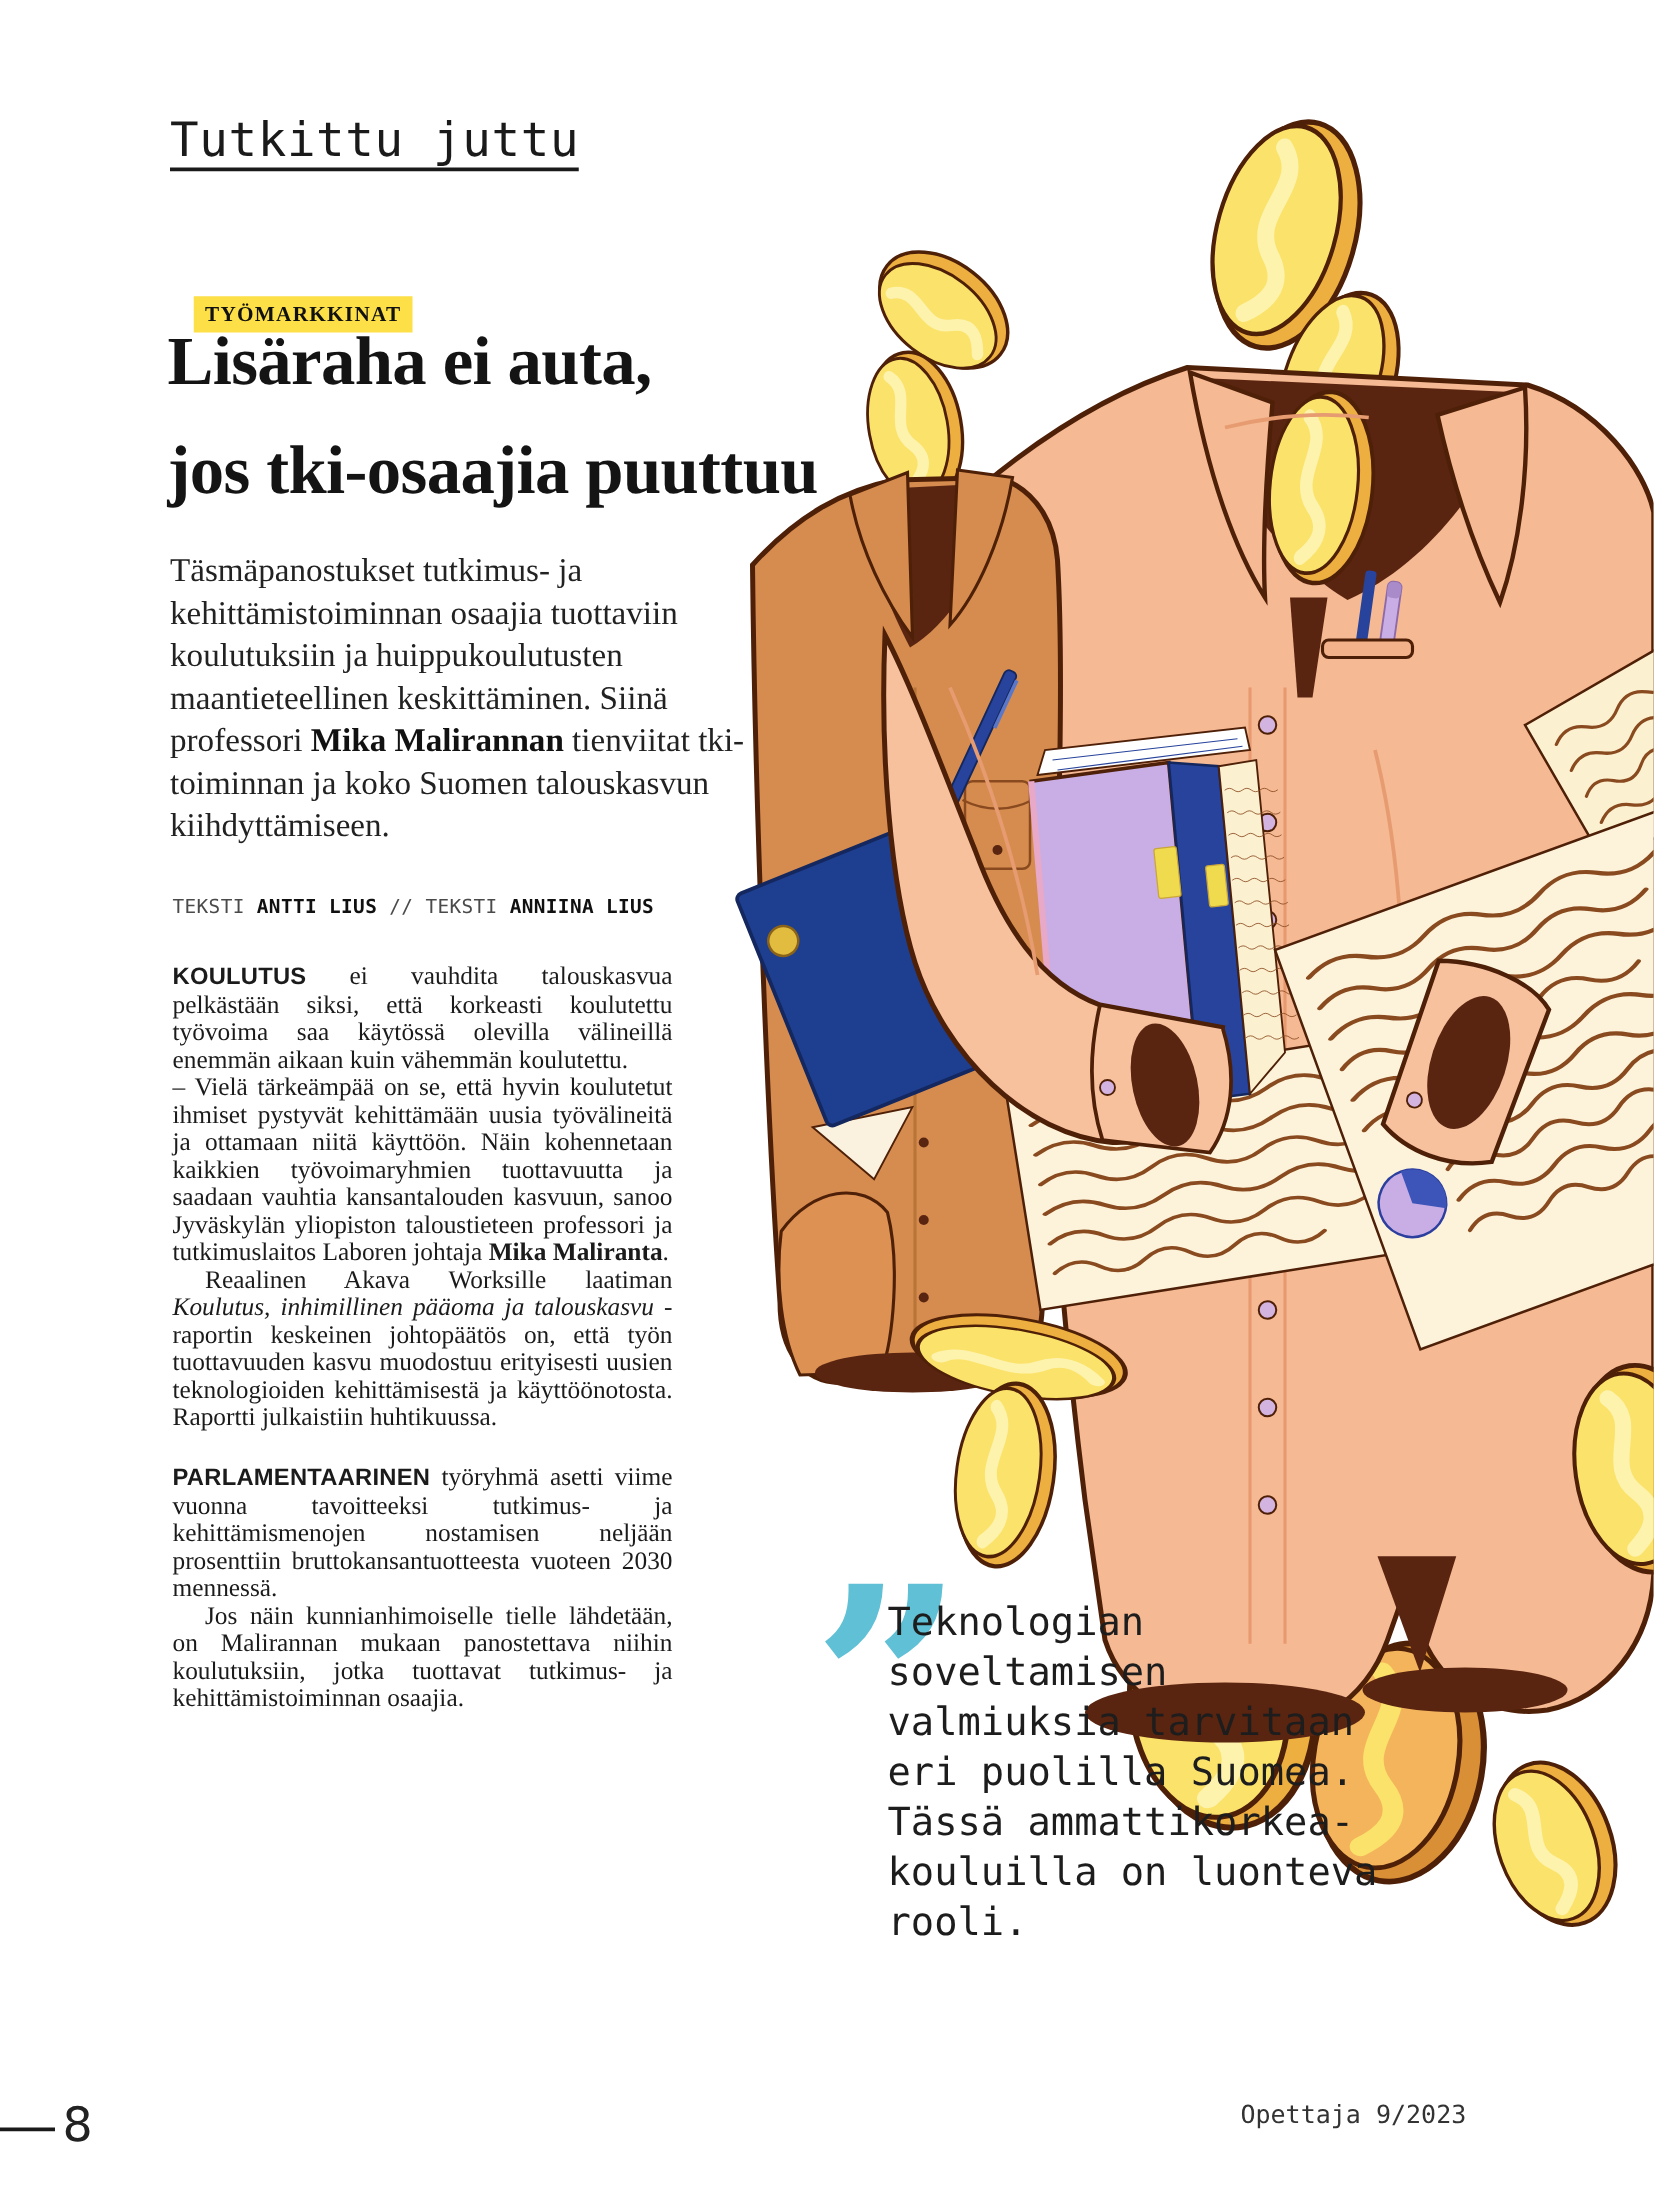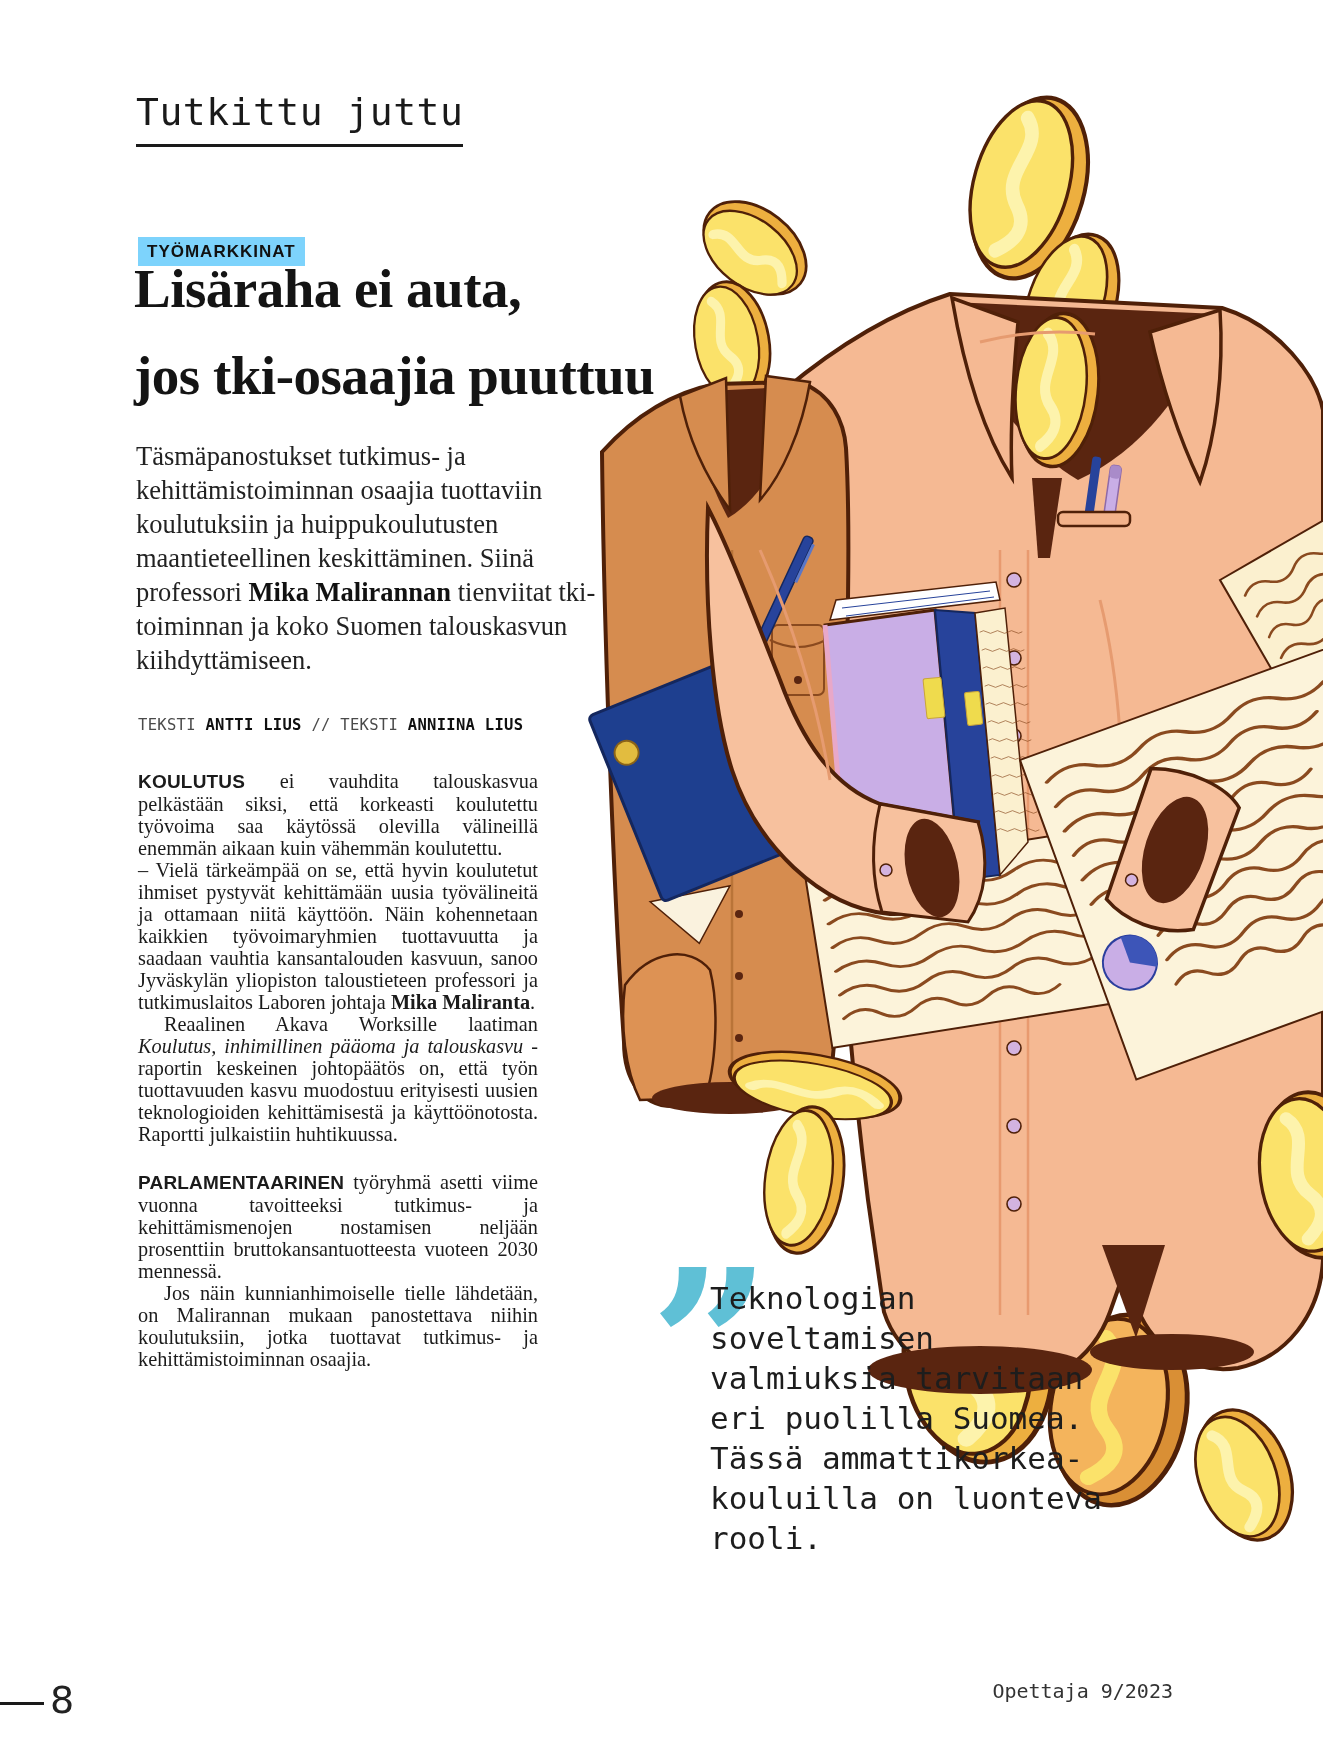--- a/index.html
+++ b/index.html
@@ -1,23 +1,23 @@
 <!DOCTYPE html>
 <html><head>
 <meta charset="utf-8">
 <style>
   html,body{margin:0;padding:0;}
   body{width:1323px;height:1764px;background:#ffffff;position:relative;overflow:hidden;
        font-family:"Liberation Serif",serif;color:#1b1b1b;}
   .abs{position:absolute;}
   
   .kicker{left:136px;top:90px;font-family:"DejaVu Sans Mono",monospace;font-size:38px;
-          letter-spacing:.5px;color:#1a1a1a;padding-bottom:10px;border-bottom:3px solid #1a1a1a;z-index:3;}
-  
-  .tag{left:138px;top:237px;background:#7dd3fc;font-family:Liberation Sans, sans-serif;
+          letter-spacing:.5px;color:#1a1a1a;border-bottom:3px solid #1a1a1a;z-index:3;}
+  
+  .tag{left:155px;top:237px;background:#fde047;font-family:Liberation Serif, serif;
        font-weight:bold;font-size:17px;letter-spacing:1px;color:#111;padding:5px 9px 4px 9px;z-index:3;}
   
   .headline{left:134px;top:260px;font-family:"Liberation Serif",serif;font-weight:700;
             font-size:55px;line-height:1.07;letter-spacing:-.5px;color:#141414;z-index:3;}
   
   .lead{left:136px;top:396px;width:460px;font-family:Liberation Serif, serif;
         font-size:26.5px;line-height:34px;color:#222;z-index:3;margin-top:43px;}
   .lead b{font-weight:bold;color:#111;}
   
   .byline{left:138px;top:716px;font-family:"DejaVu Sans Mono",monospace;font-size:15.5px;

